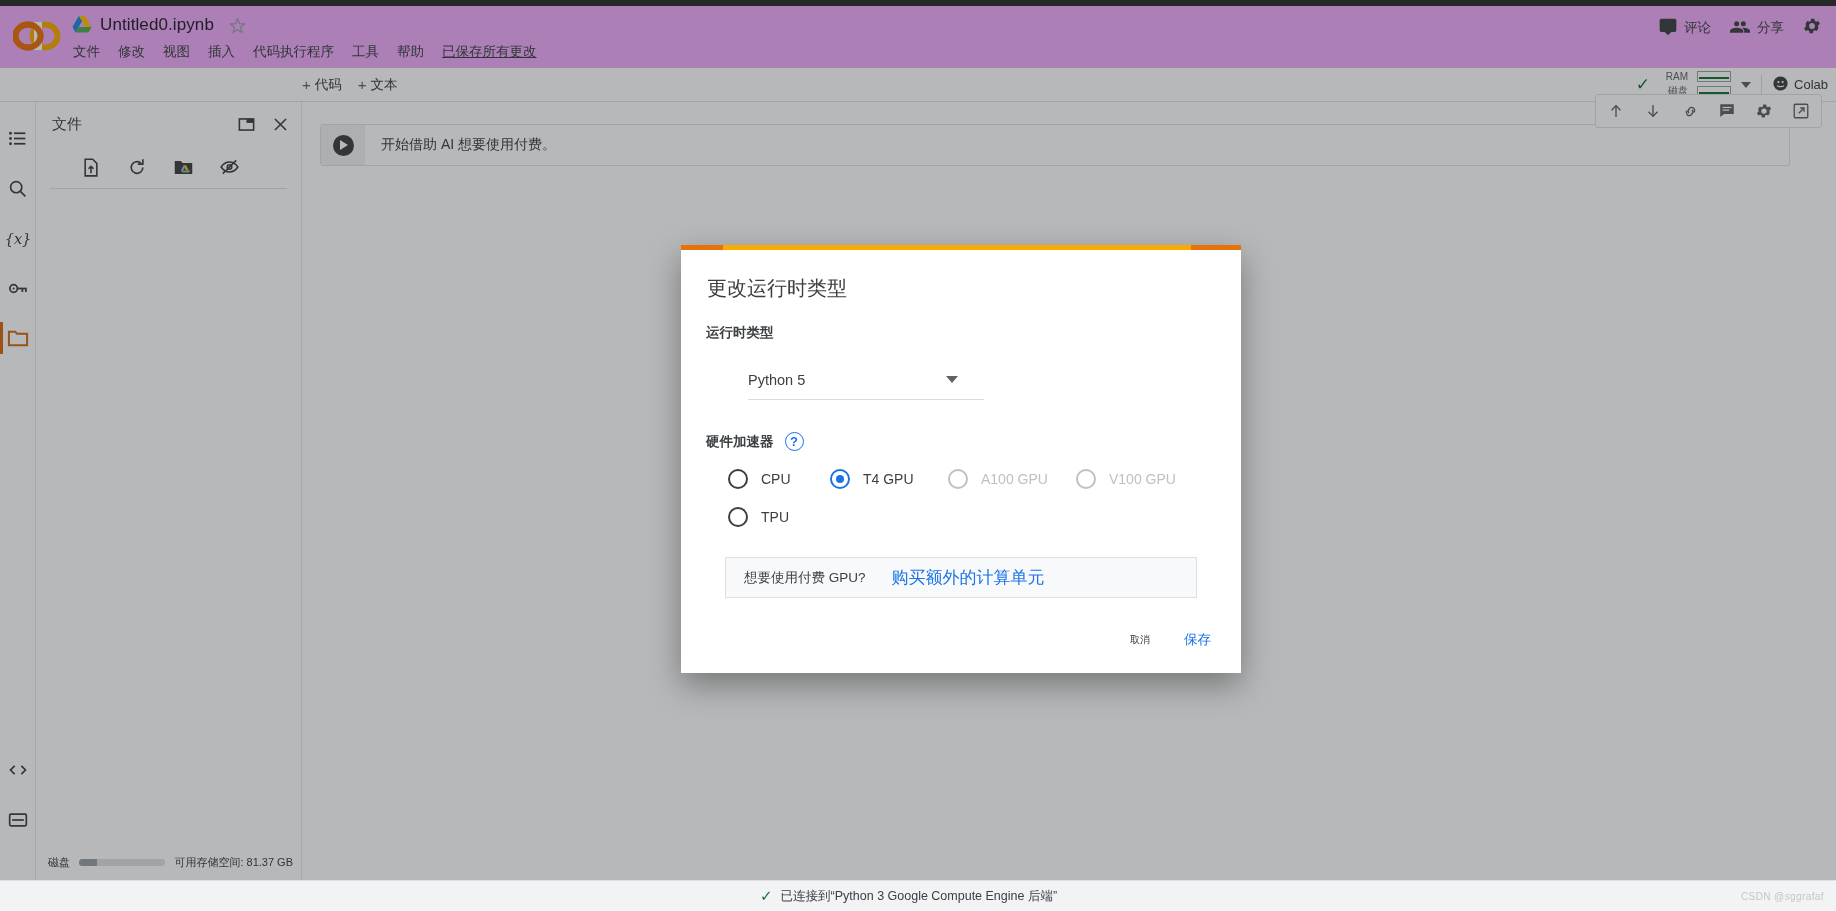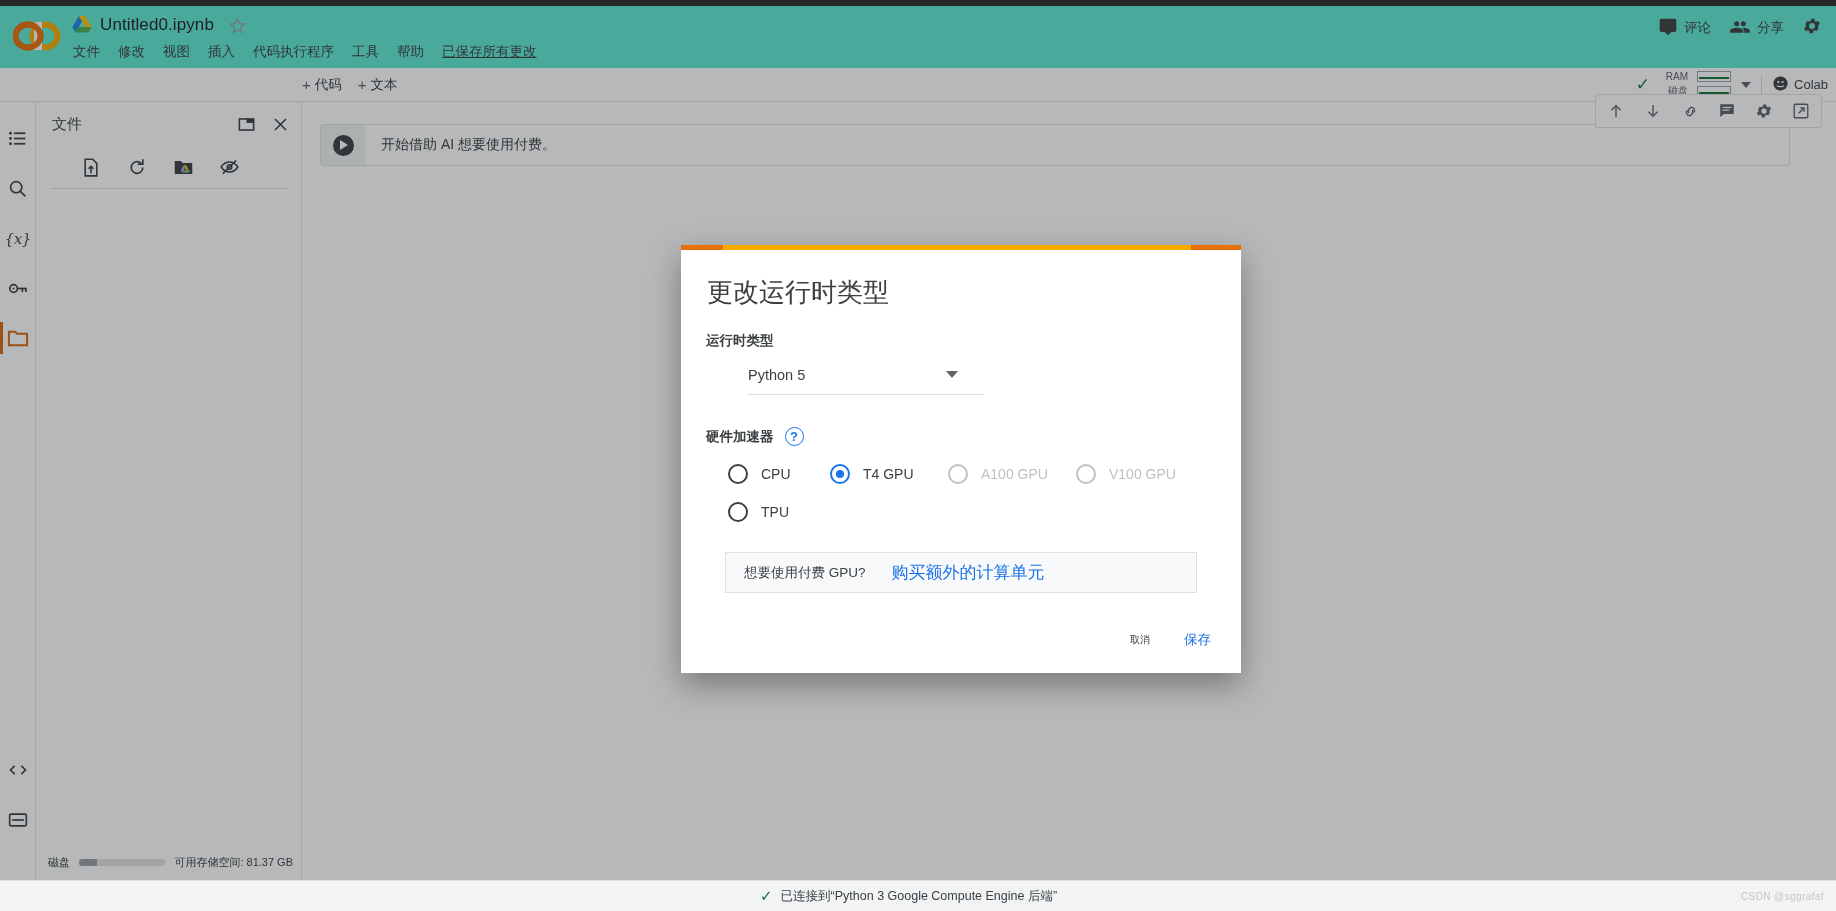--- a/index.html
+++ b/index.html
@@ -9,21 +9,21 @@
     font-family:"Liberation Sans","DejaVu Sans",sans-serif;
     background:#ffffff; overflow:hidden; position:relative;
     -webkit-font-smoothing:antialiased;
   }
 
   
   #app { position:absolute; inset:0; display:flex; flex-direction:column; }
 
   .titlebar { height:6px; background:#2b2b2b; flex:0 0 6px; }
 
-  .header { height:62px; flex:0 0 62px; background:#5eead4; display:flex;
+  .header { height:62px; flex:0 0 62px; background:#f0abfc; display:flex;
             align-items:flex-start; position:relative; }
   .colab-logo { width:56px; height:56px; margin-left:10px; margin-top:2px;
                 display:flex; align-items:center; justify-content:center; }
   .title-block { margin-top:6px; margin-left:6px; }
   .title-row { display:flex; align-items:center; gap:8px; height:26px; }
   .drive-icon { width:20px; height:20px; }
   .nb-title { font-size:17px; color:#202124; letter-spacing:.1px; }
   .star-icon { width:19px; height:19px; margin-left:6px; }
   .menu-row { display:flex; align-items:center; gap:18px; height:22px;
               margin-top:3px; margin-left:1px; font-size:13.5px; color:#3c4043; }
@@ -130,22 +130,22 @@
            background:rgba(32,33,36,.32); z-index:40; }
   .dialog { position:absolute; left:681px; top:245px; width:560px; height:428px;
             background:#fff; z-index:50; box-shadow:0 12px 30px rgba(0,0,0,.35);
             display:flex; flex-direction:column; }
   .dlg-bar { height:5px; display:flex; flex:0 0 5px; }
   .dlg-bar i { display:block; height:100%; }
   .dlg-bar i:nth-child(1){ width:42px; background:#e8710a; }
   .dlg-bar i:nth-child(2){ flex:1; background:#f9ab00; }
   .dlg-bar i:nth-child(3){ width:50px; background:#e8710a; }
   .dlg-body { padding:25px 25px 0 25px; flex:1; }
-  .dlg-title { font-size:26px; color:#3c4043; font-weight:400; margin:0 0 22px 1px; }
-  .field-label { font-size:13.5px; font-weight:bold; color:#3c4043; margin-bottom:5px; }
+  .dlg-title { font-size:20px; color:#3c4043; font-weight:400; margin:0 0 22px 1px; }
+  .field-label { font-size:13.5px; font-weight:bold; color:#3c4043; margin-bottom:18px; }
   .select-wrap { margin:4px 0 0 42px; width:236px; border-bottom:1px solid #dadce0;
                  height:40px; display:flex; align-items:center; cursor:pointer; }
   .select-val { font-size:14.5px; color:#3c4043; }
   .select-caret { margin-left:auto; margin-right:26px; width:0;height:0;
                   border-left:6px solid transparent;border-right:6px solid transparent;
                   border-top:7px solid #5f6368; }
   .accel-head { display:flex; align-items:center; gap:11px; margin-top:32px; }
   .help-icon { width:19px;height:19px;border:1.6px solid #1a73e8;border-radius:50%;
                color:#1a73e8;font-size:13px;display:flex;align-items:center;
                justify-content:center;cursor:pointer;font-weight:bold; }

